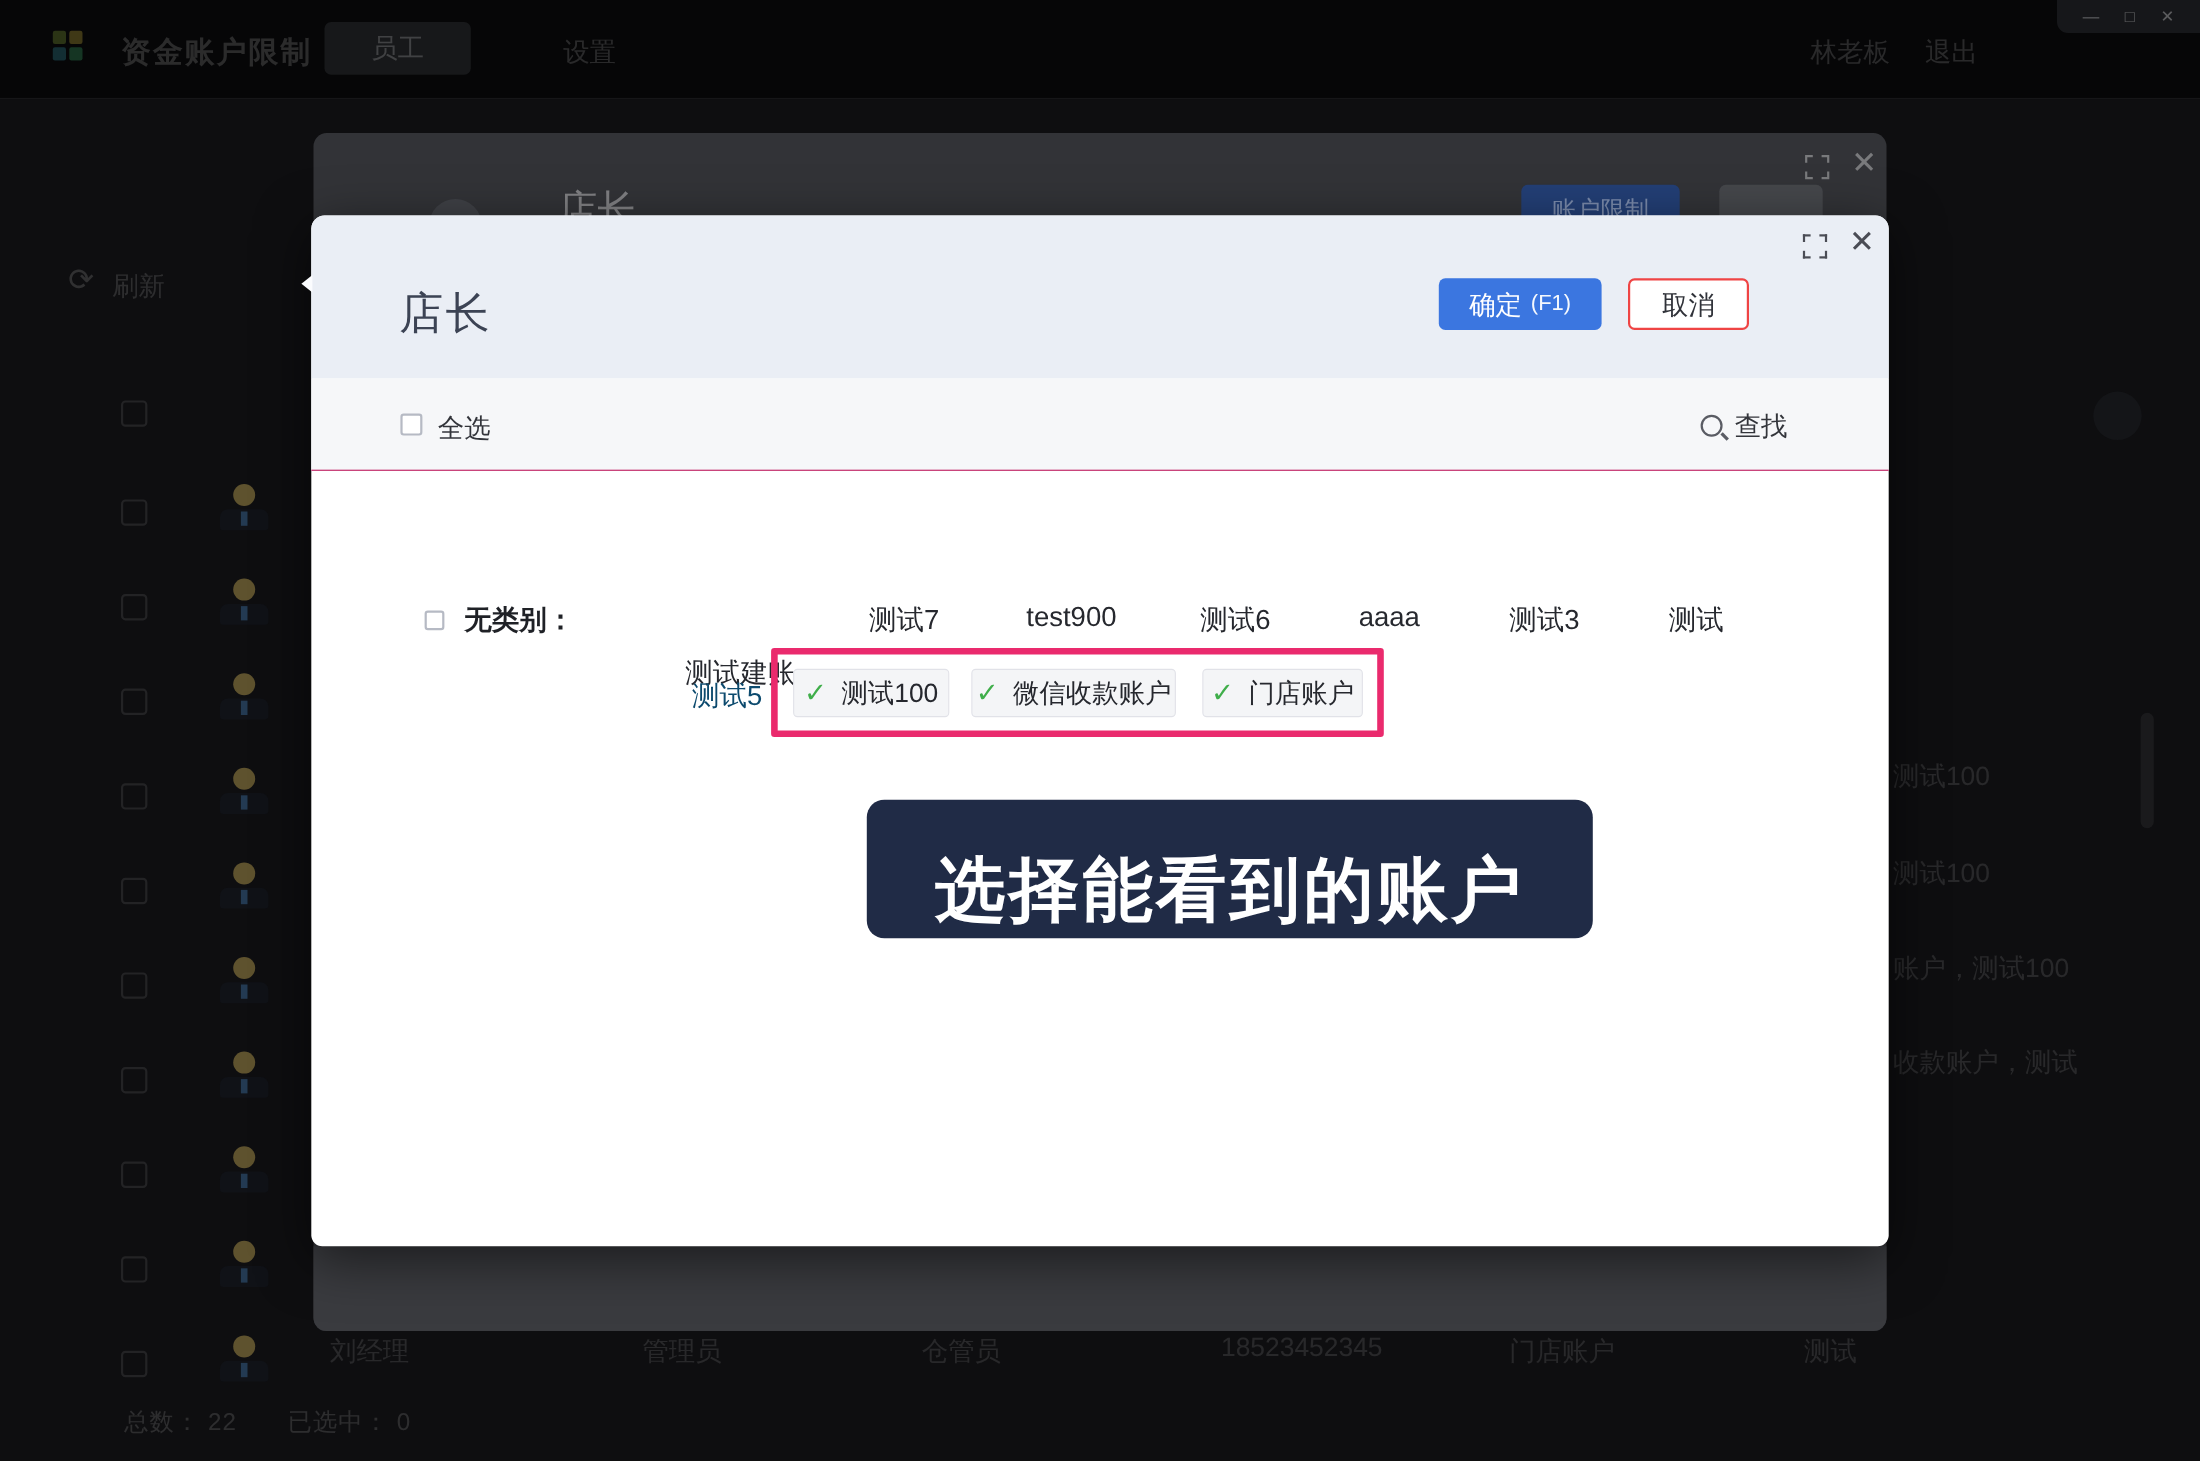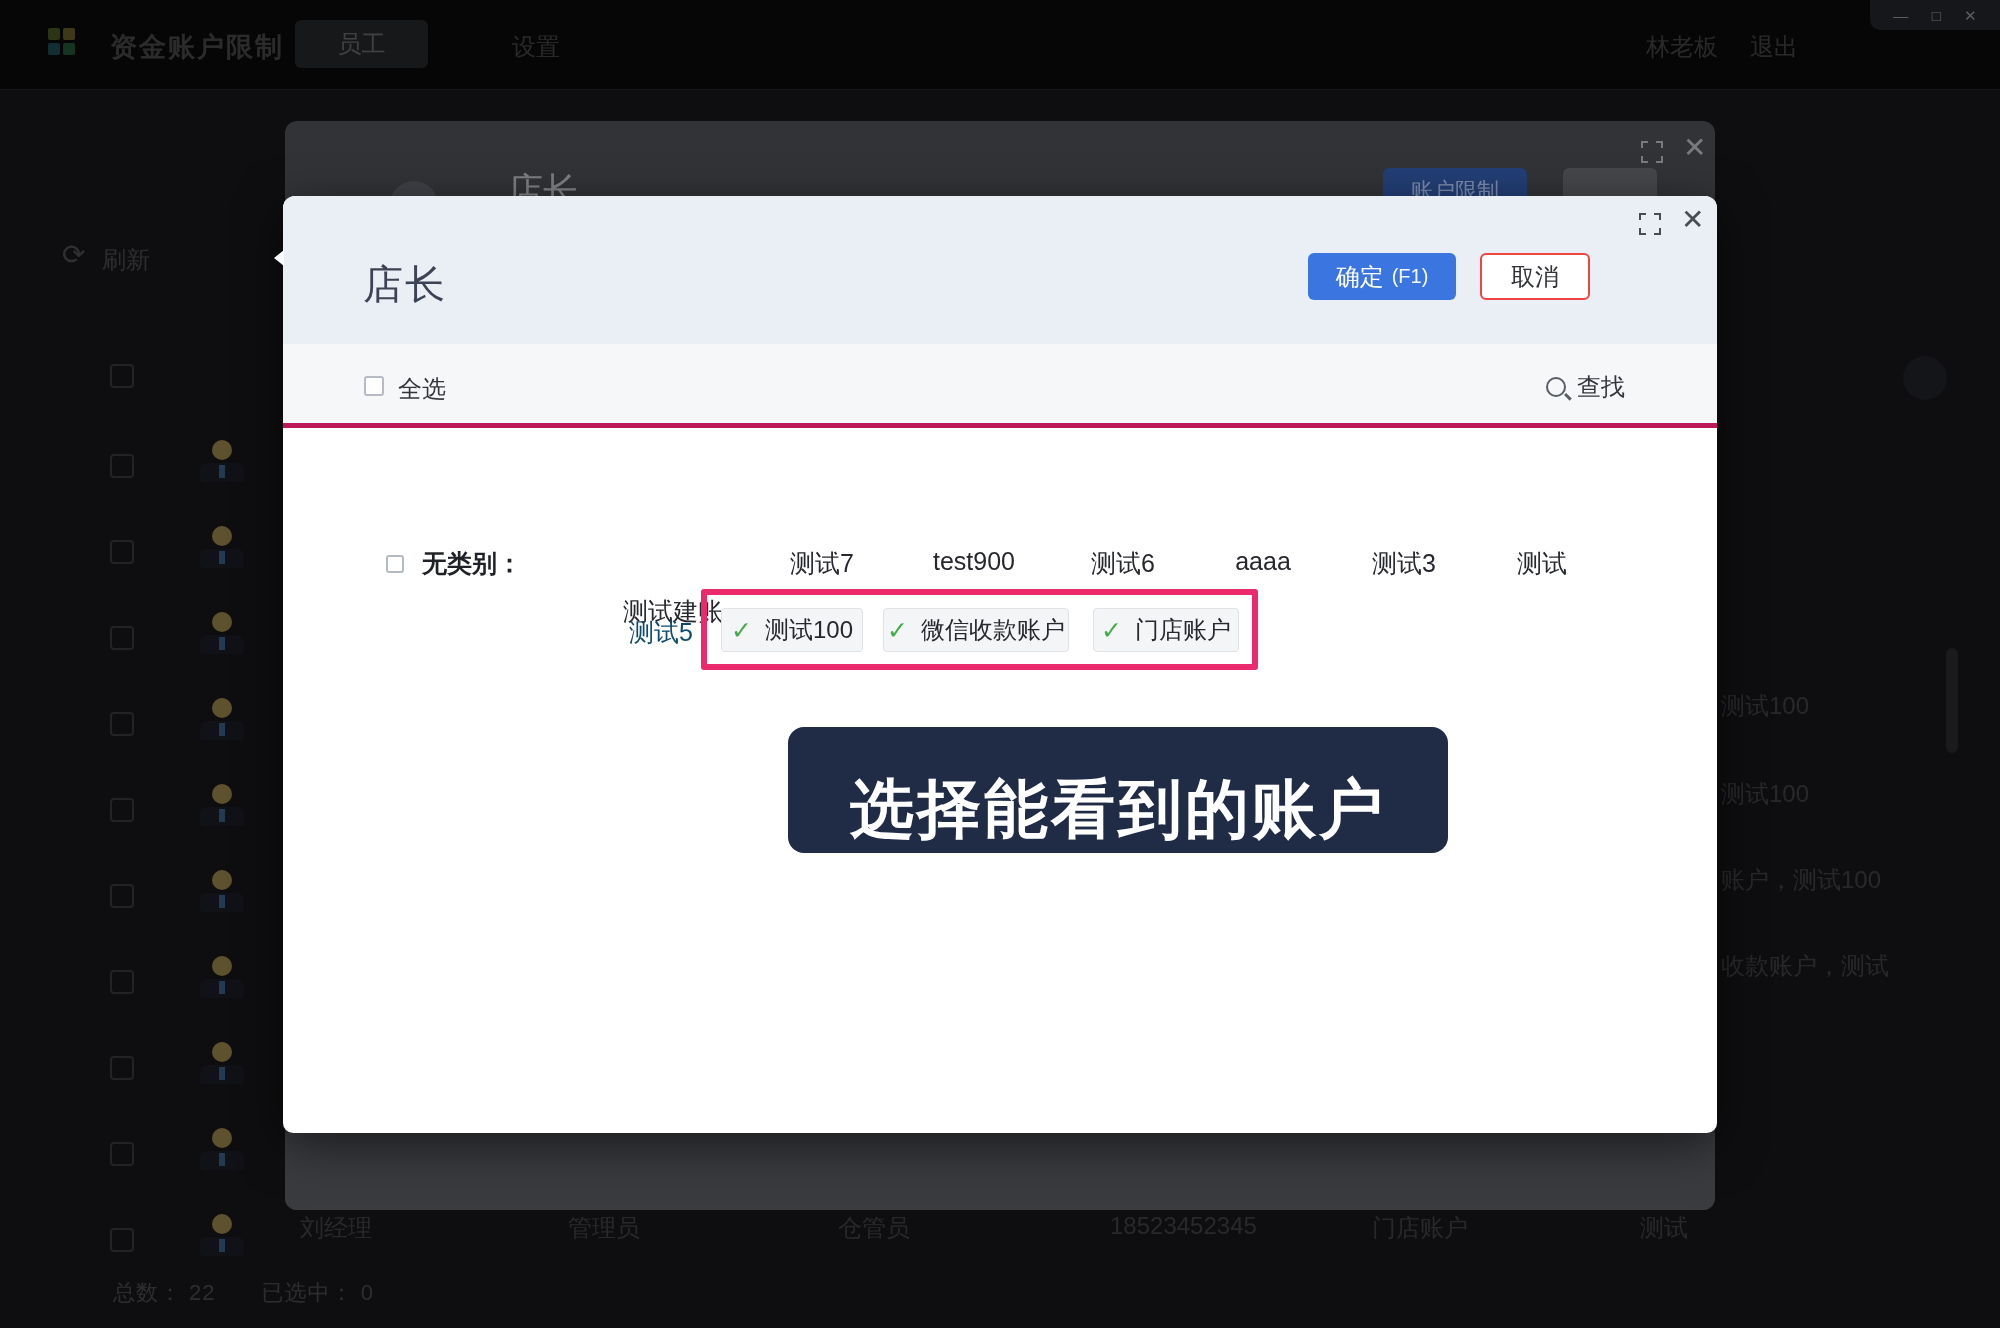--- a/index.html
+++ b/index.html
@@ -62,21 +62,21 @@
   .m-wedge { left:-9px; top:54px; width:0; height:0; border-top:8px solid transparent;
     border-bottom:8px solid transparent; border-right:10px solid #fbfcfe; }
   .m-title { left:80px; top:61px; font-size:40px; color:#3c4354; font-weight:500; letter-spacing:2px; }
   .btn-confirm { left:1025px; top:57px; width:148px; height:47px; background:#3b76e0; border:none; border-radius:6px;
     color:#fff; display:flex; align-items:center; justify-content:center; gap:8px; cursor:pointer; }
   .btn-confirm .lbl { font-size:24px; }
   .btn-confirm .sc { font-size:20px; opacity:.95; }
   .btn-cancel { left:1197px; top:57px; width:110px; height:47px; background:#fff; border:2px solid #ef4444;
     border-radius:6px; font-size:24px; color:#303239; display:flex; align-items:center; justify-content:center; cursor:pointer; }
   .m-ico { color:#4a4c55; }
-  #m-toolbar { left:0; top:148px; width:1434px; height:84px; background:#f6f7f9; border-bottom:5px solid #be185d; }
+  #m-toolbar { left:0; top:148px; width:1434px; height:84px; background:#f6f7f9; border-bottom:1px solid #be185d; }
   .cb { background:#fff; border:2px solid #b6bac4; border-radius:3px; }
   .tb-cb { left:81px; top:32px; width:20px; height:20px; }
   .tb-lbl { left:115px; top:29px; font-size:24px; color:#33353b; }
   .search-wrap { left:1263px; top:27px; display:flex; align-items:center; gap:11px; }
   .mag { width:20px; height:20px; border:2px solid #5a5c64; border-radius:50%; position:relative; }
   .mag::after { content:""; position:absolute; width:2.5px; height:8px; background:#5a5c64;
     left:16px; top:16px; transform:rotate(-45deg); transform-origin:top left; }
   .search-lbl { font-size:24px; color:#33353b; }
 
   
@@ -178,21 +178,21 @@
         <div class="head"></div>
         <div class="bodyv"></div>
       </div>
 
     <div class="abs dim-txt" style="left:1721px; top:690px;">测试100</div>
     <div class="abs dim-txt" style="left:1721px; top:778px;">测试100</div>
     <div class="abs dim-txt" style="left:1721px; top:864px;">账户，测试100</div>
     <div class="abs dim-txt" style="left:1721px; top:950px;">收款账户，测试</div>
 
     <div class="abs dim-txt" style="left:300px; top:1212px;">刘经理</div>
-    <div class="abs dim-txt" style="left:568px; top:1212px;">管理员</div>
+    <div class="abs dim-txt" style="left:584px; top:1212px;">管理员</div>
     <div class="abs dim-txt" style="left:838px; top:1212px;">仓管员</div>
     <div class="abs dim-txt" style="left:1110px; top:1212px;">18523452345</div>
     <div class="abs dim-txt" style="left:1372px; top:1212px;">门店账户</div>
     <div class="abs dim-txt" style="left:1640px; top:1212px;">测试</div>
 
     <div class="abs summary">总数： 22　　已选中： 0</div>
   </div>
 
   <div id="back-modal" class="abs">
     <div class="abs bm-avatar"></div>

